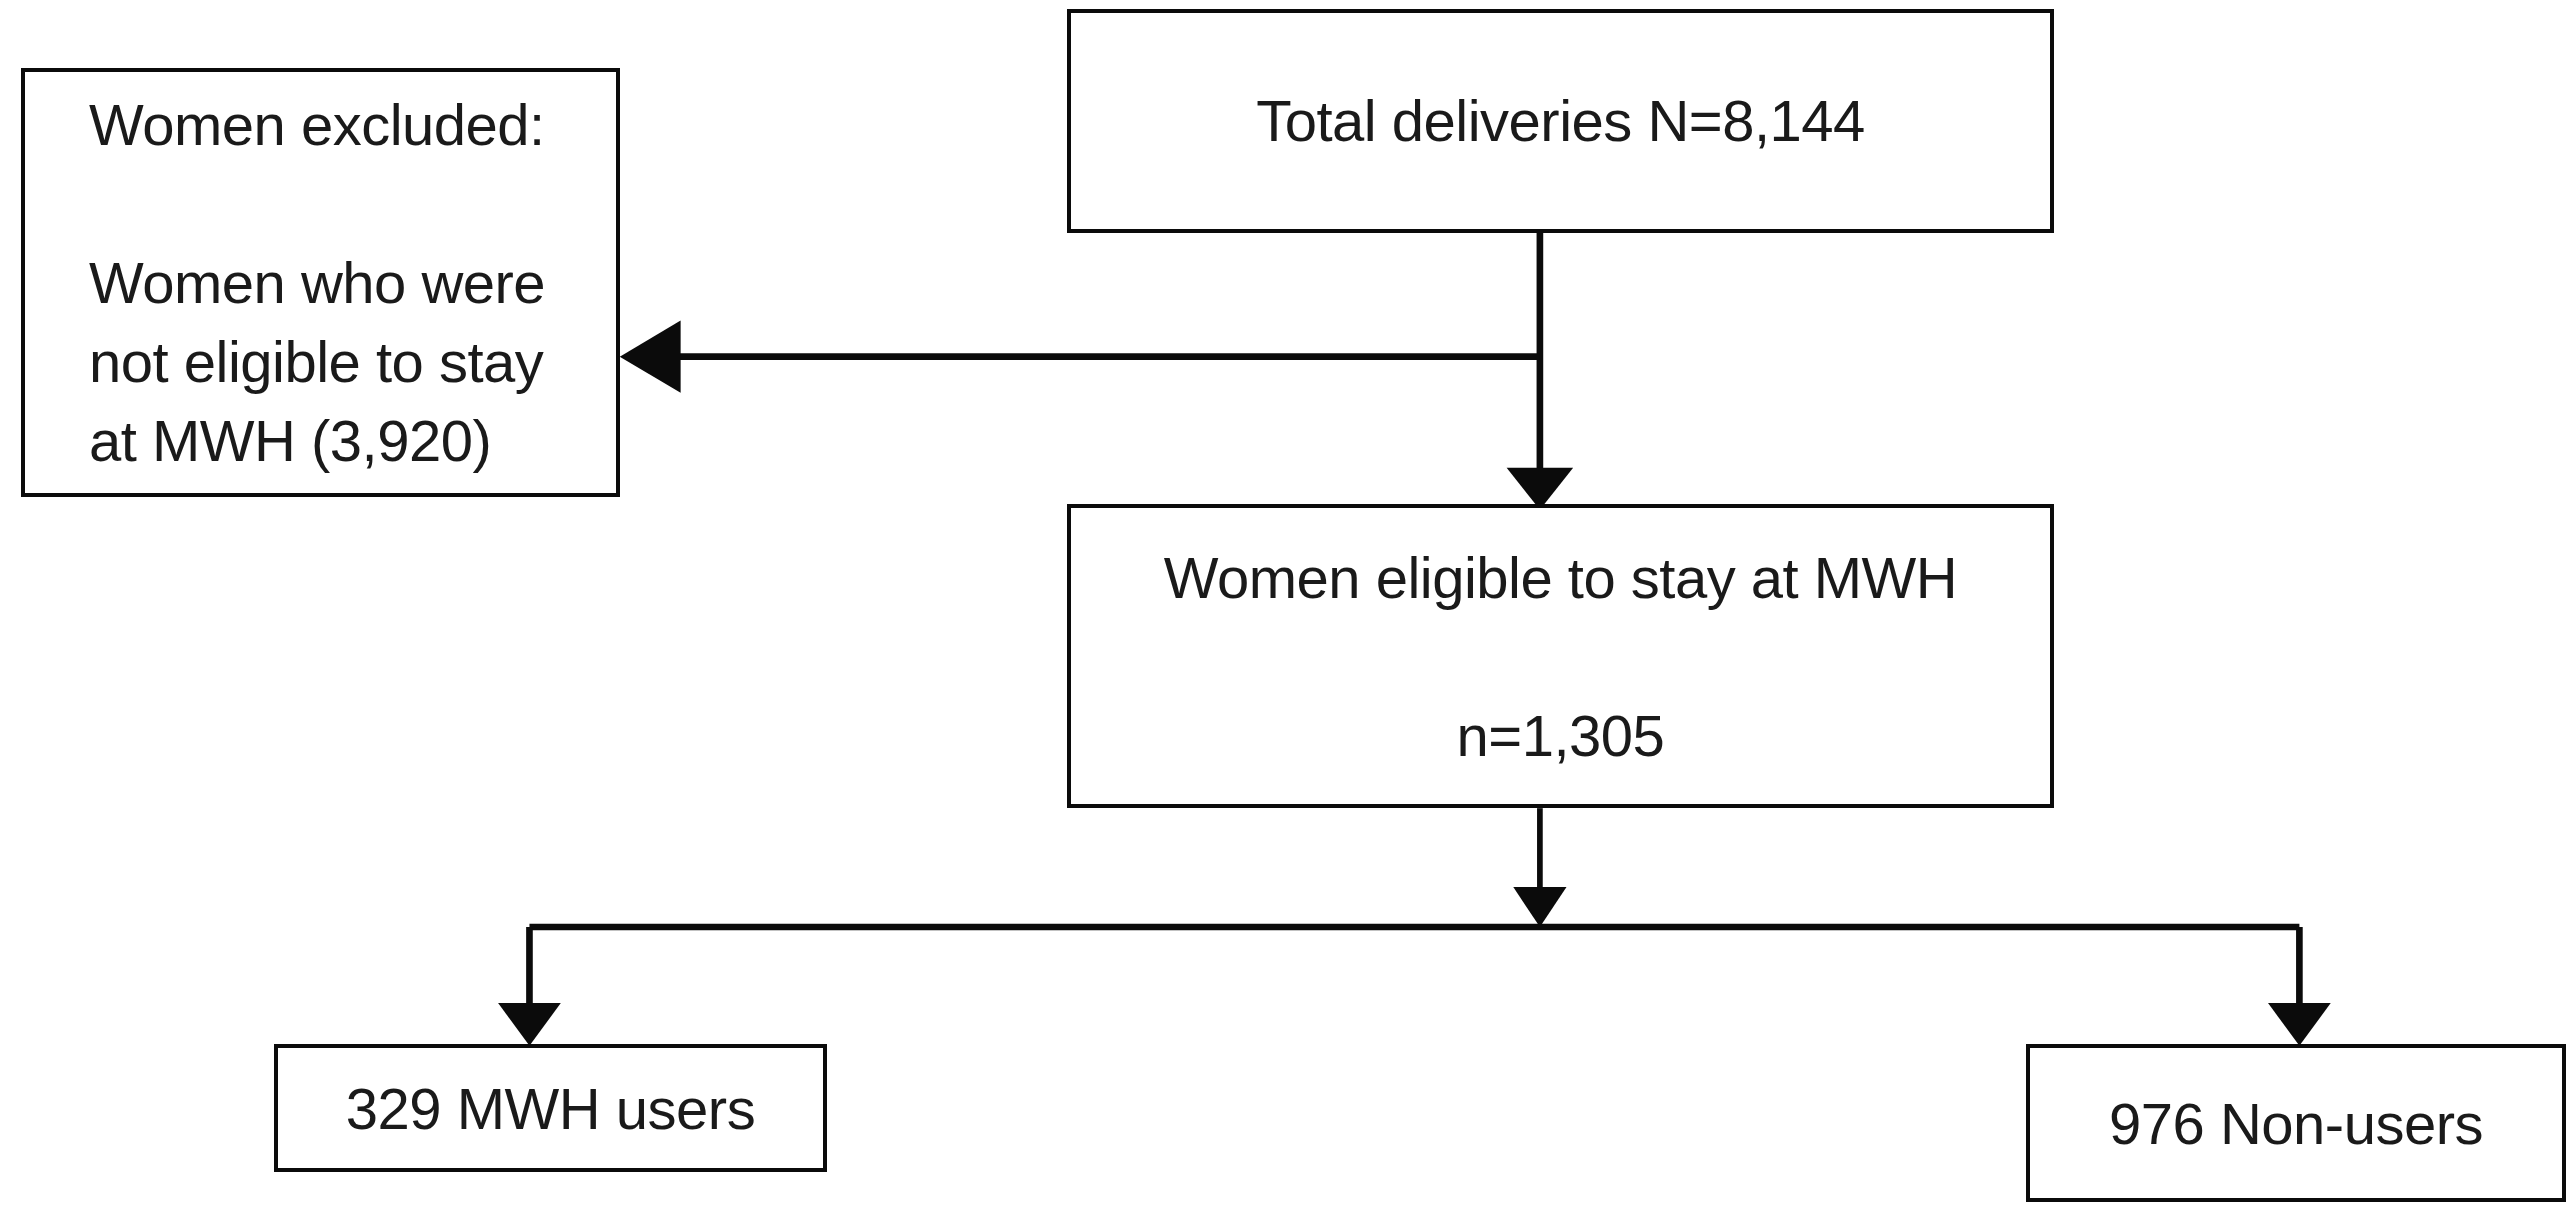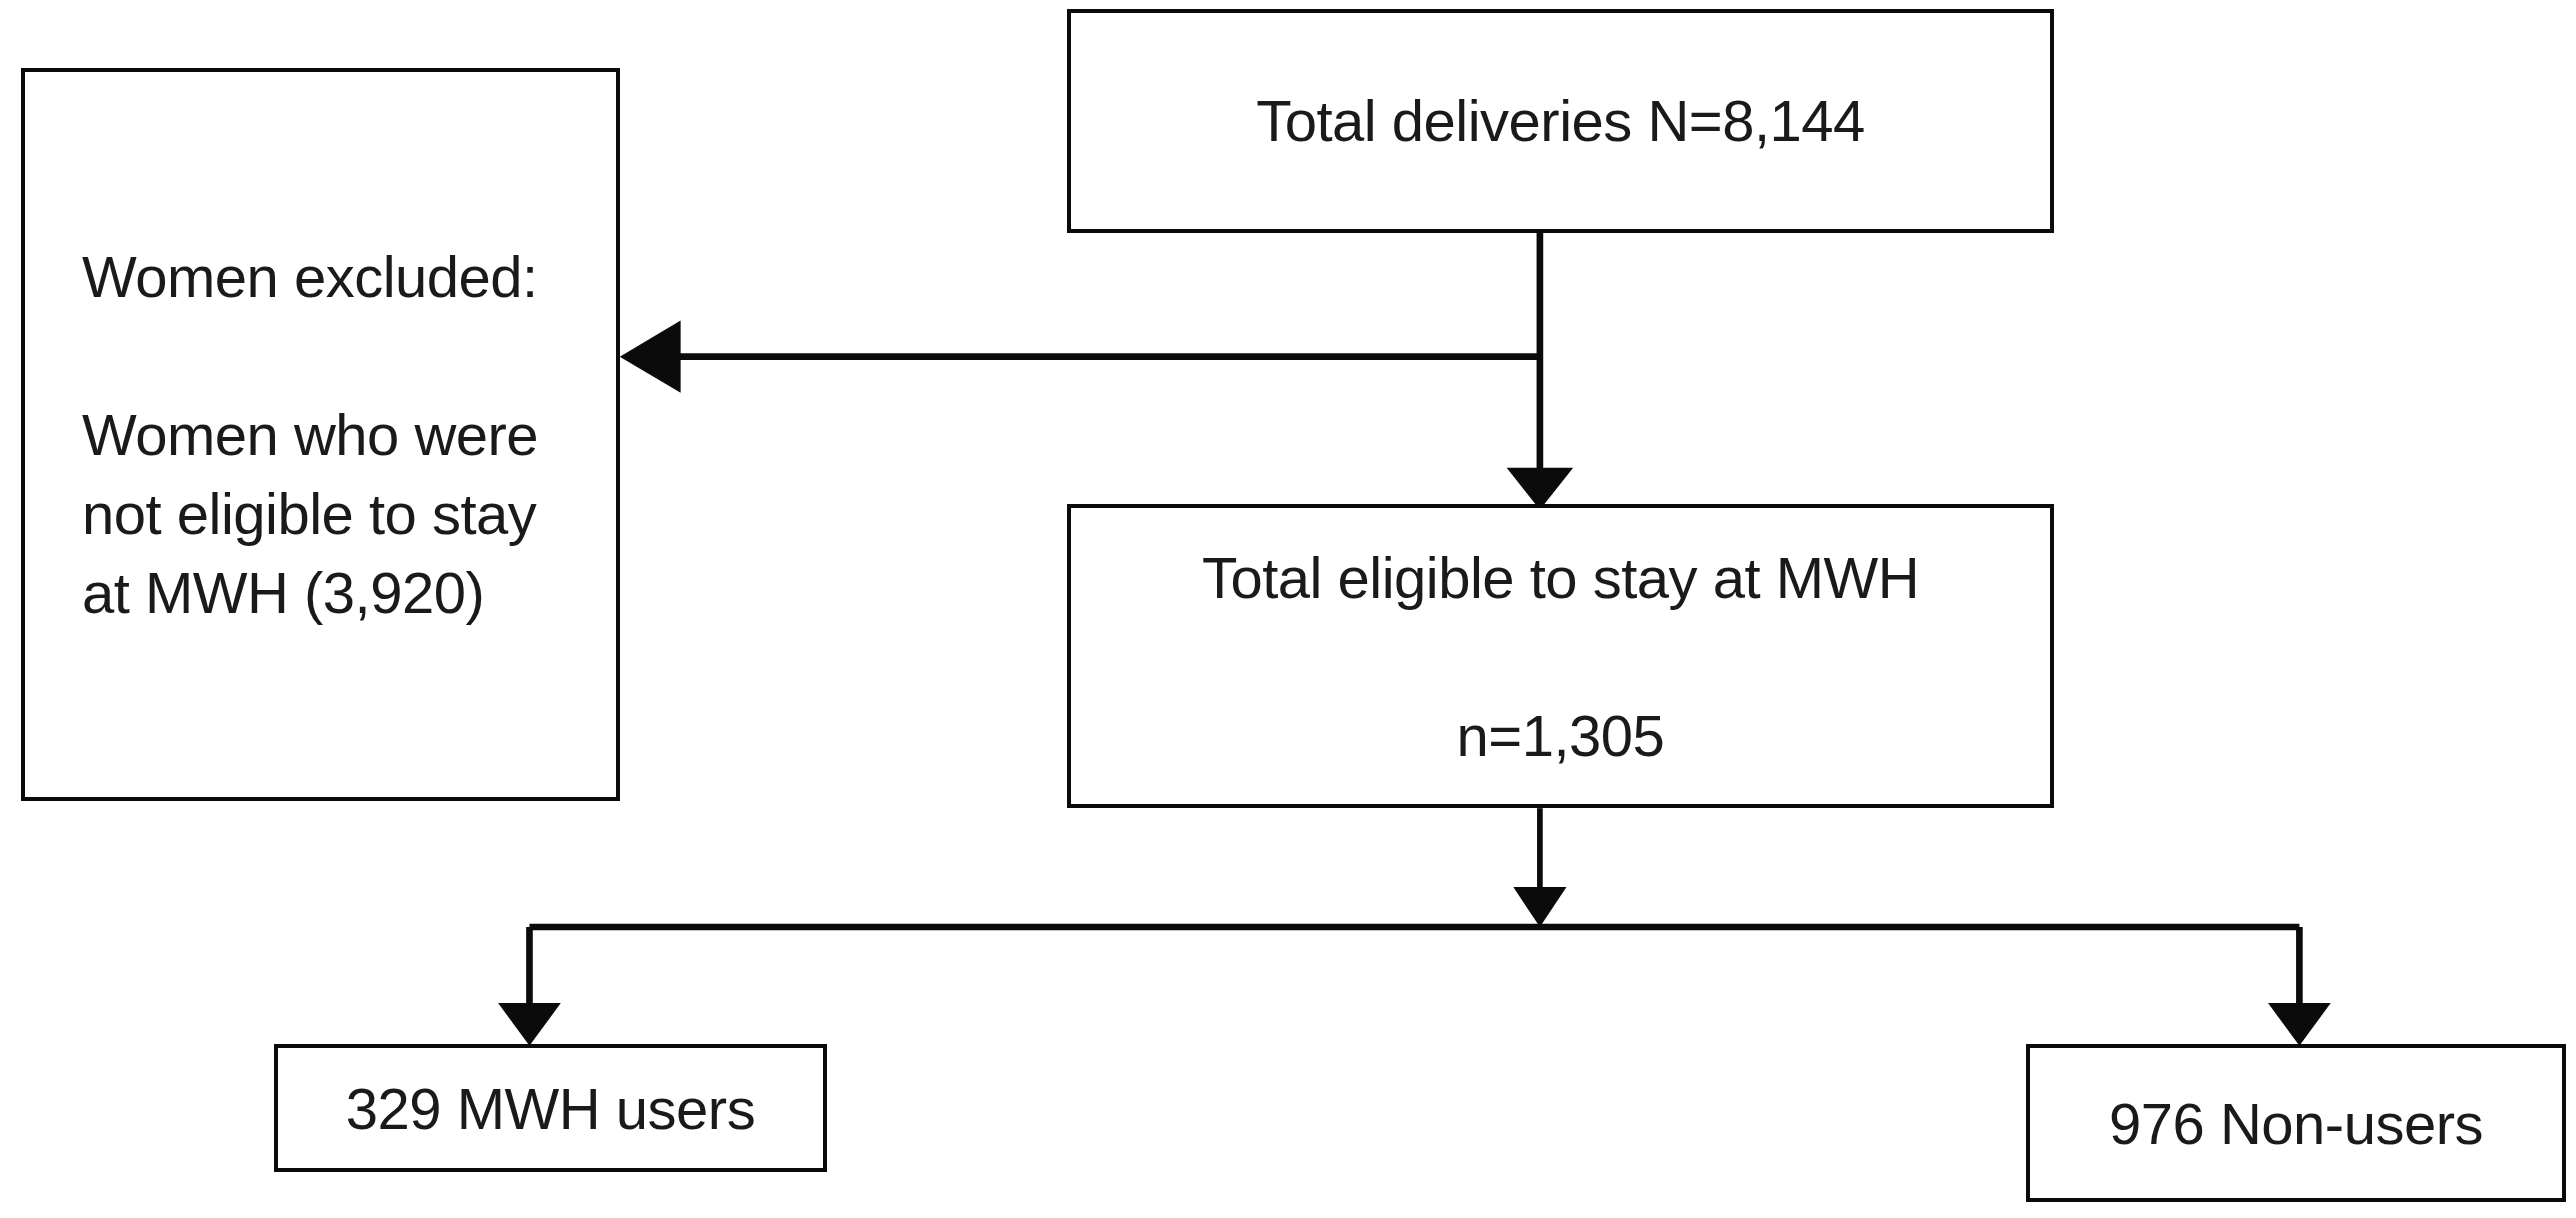--- a/index.html
+++ b/index.html
@@ -83,30 +83,30 @@
     <g>
       <line x1="2419" y1="975" x2="2419" y2="1062" stroke="#0b0b0b" stroke-width="7"></line>
       <polygon points="2386,1055 2452,1055 2419,1100" fill="#0b0b0b"></polygon>
     </g>
   </svg>
 
   <div class="node-box" style="left:1067px; top:8.6px; width:987px; height:224px;">
     <div class="node-text center-text">Total deliveries N=8,144</div>
   </div>
 
-  <div class="node-box" style="left:21px; top:68px; width:599px; height:733px;">
+  <div class="node-box" style="left:21px; top:68px; width:599px; height:429px;padding-left:7px;">
     <div class="node-text left-text">Women excluded:</div>
     <div class="spacer-line"></div>
     <div class="node-text left-text">Women who were</div>
     <div class="node-text left-text">not eligible to stay</div>
     <div class="node-text left-text">at MWH (3,920)</div>
   </div>
 
   <div class="node-box" style="left:1067px; top:504px; width:987px; height:304px;">
-    <div class="node-text center-text">Total eligible to stay at MWH</div>
+    <div class="node-text center-text">Women eligible to stay at MWH</div>
     <div class="spacer-line"></div>
     <div class="node-text center-text">n=1,305</div>
   </div>
 
   <div class="node-box" style="left:274px; top:1044px; width:553px; height:128px;justify-content:center;">
     <div class="node-text center-text">329 MWH users</div>
   </div>
 
   <div class="node-box" style="left:2026px; top:1044px; width:540px; height:158px;">
     <div class="node-text center-text">976 Non-users</div>

